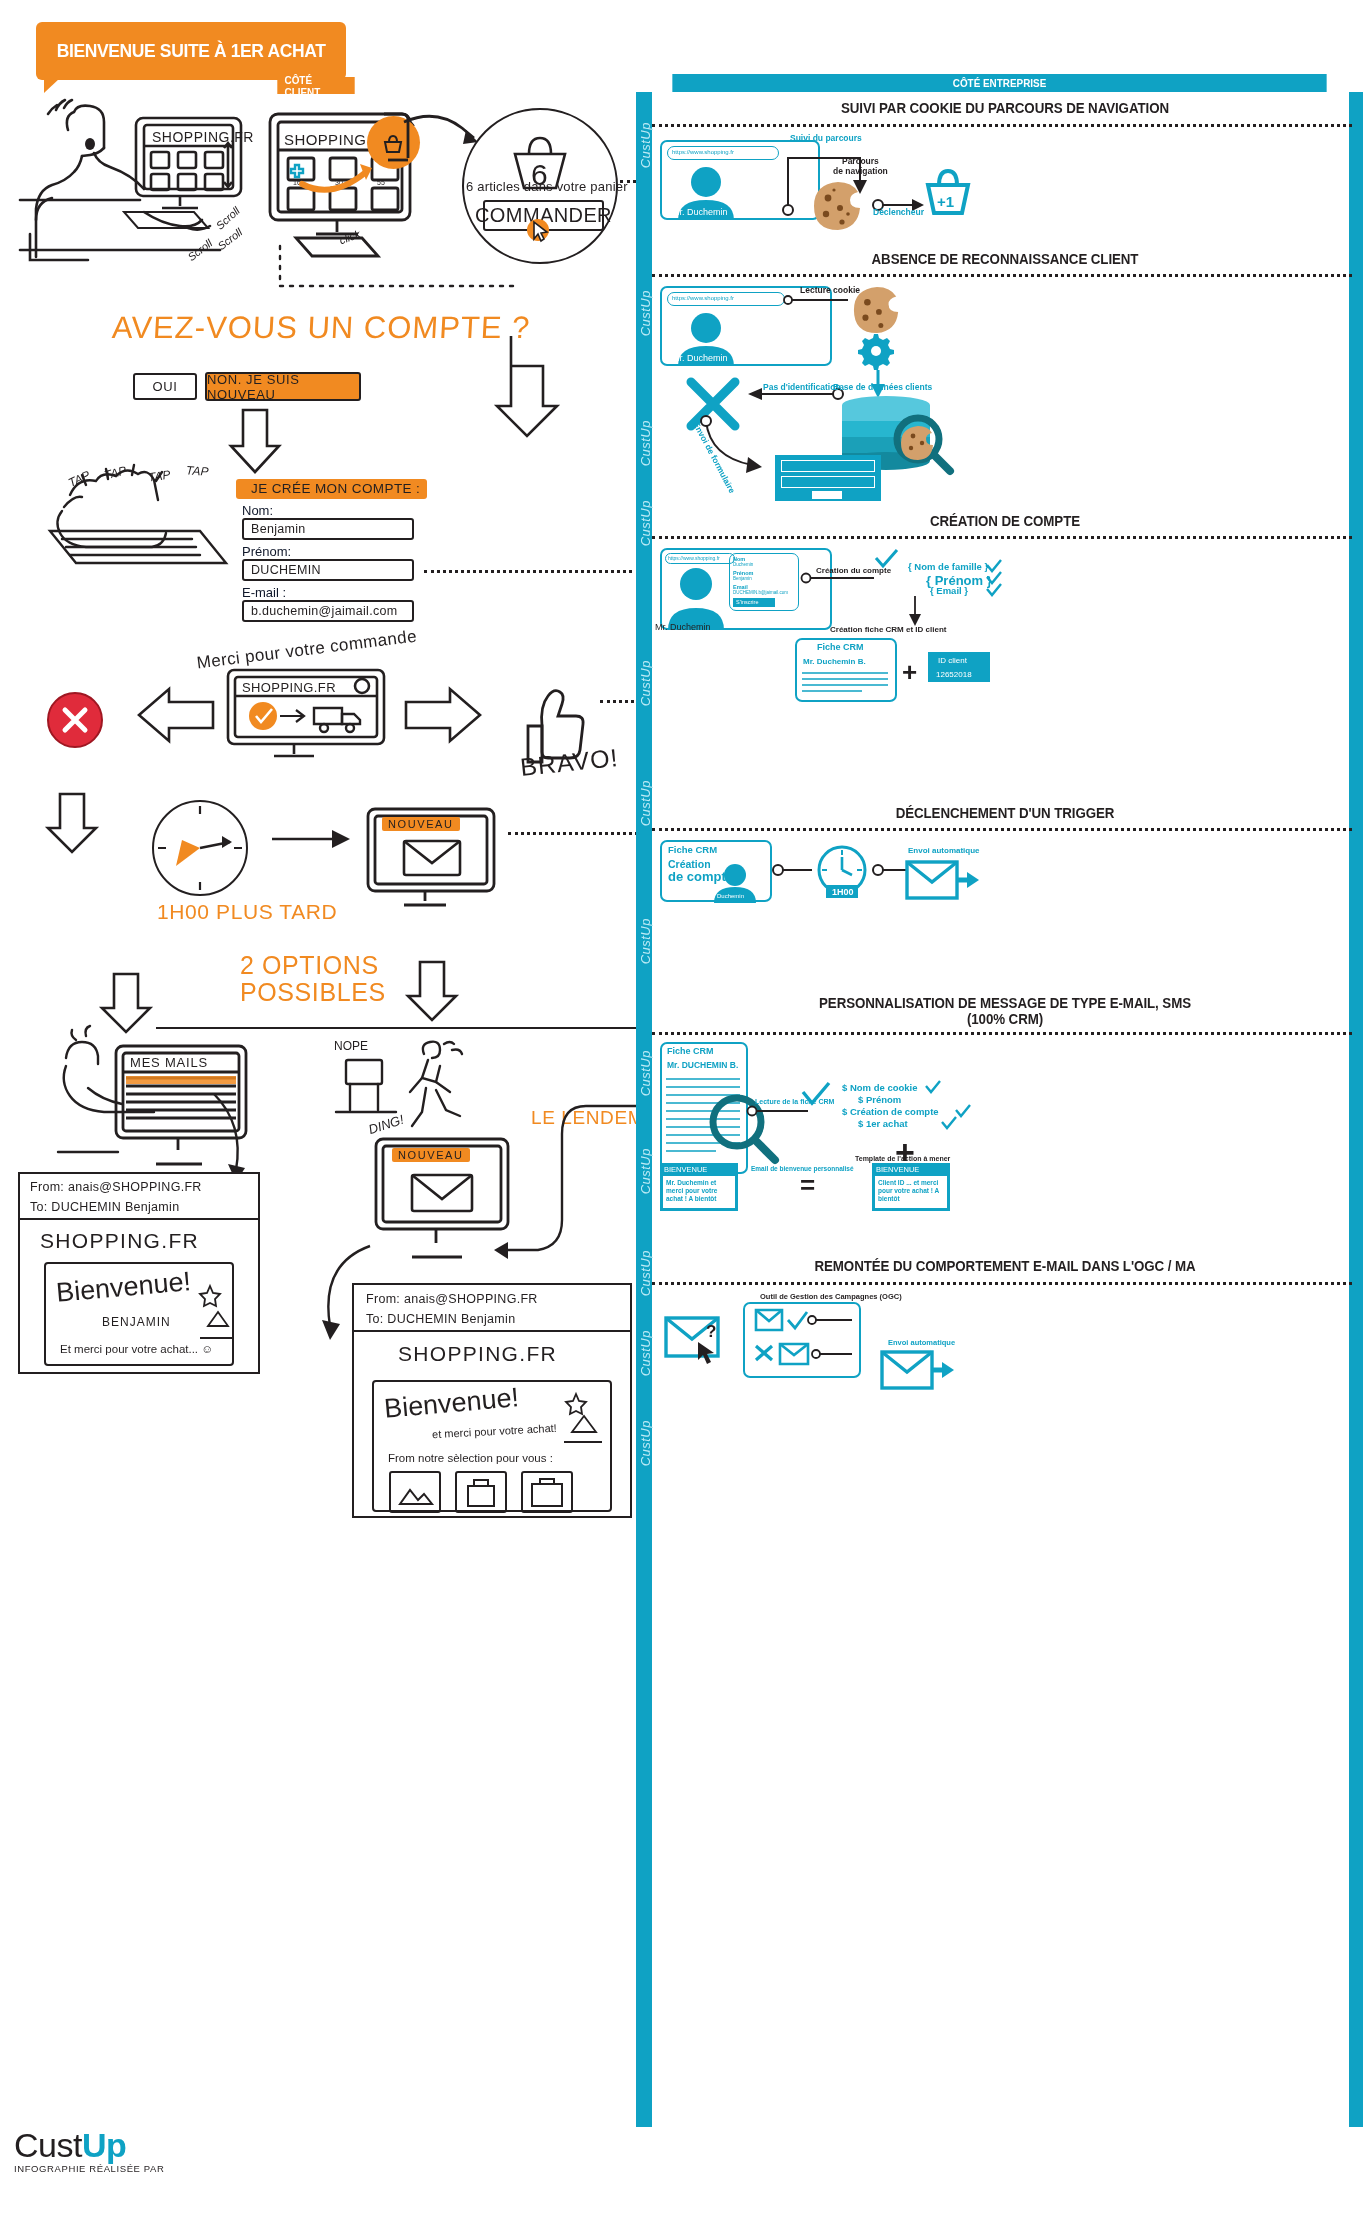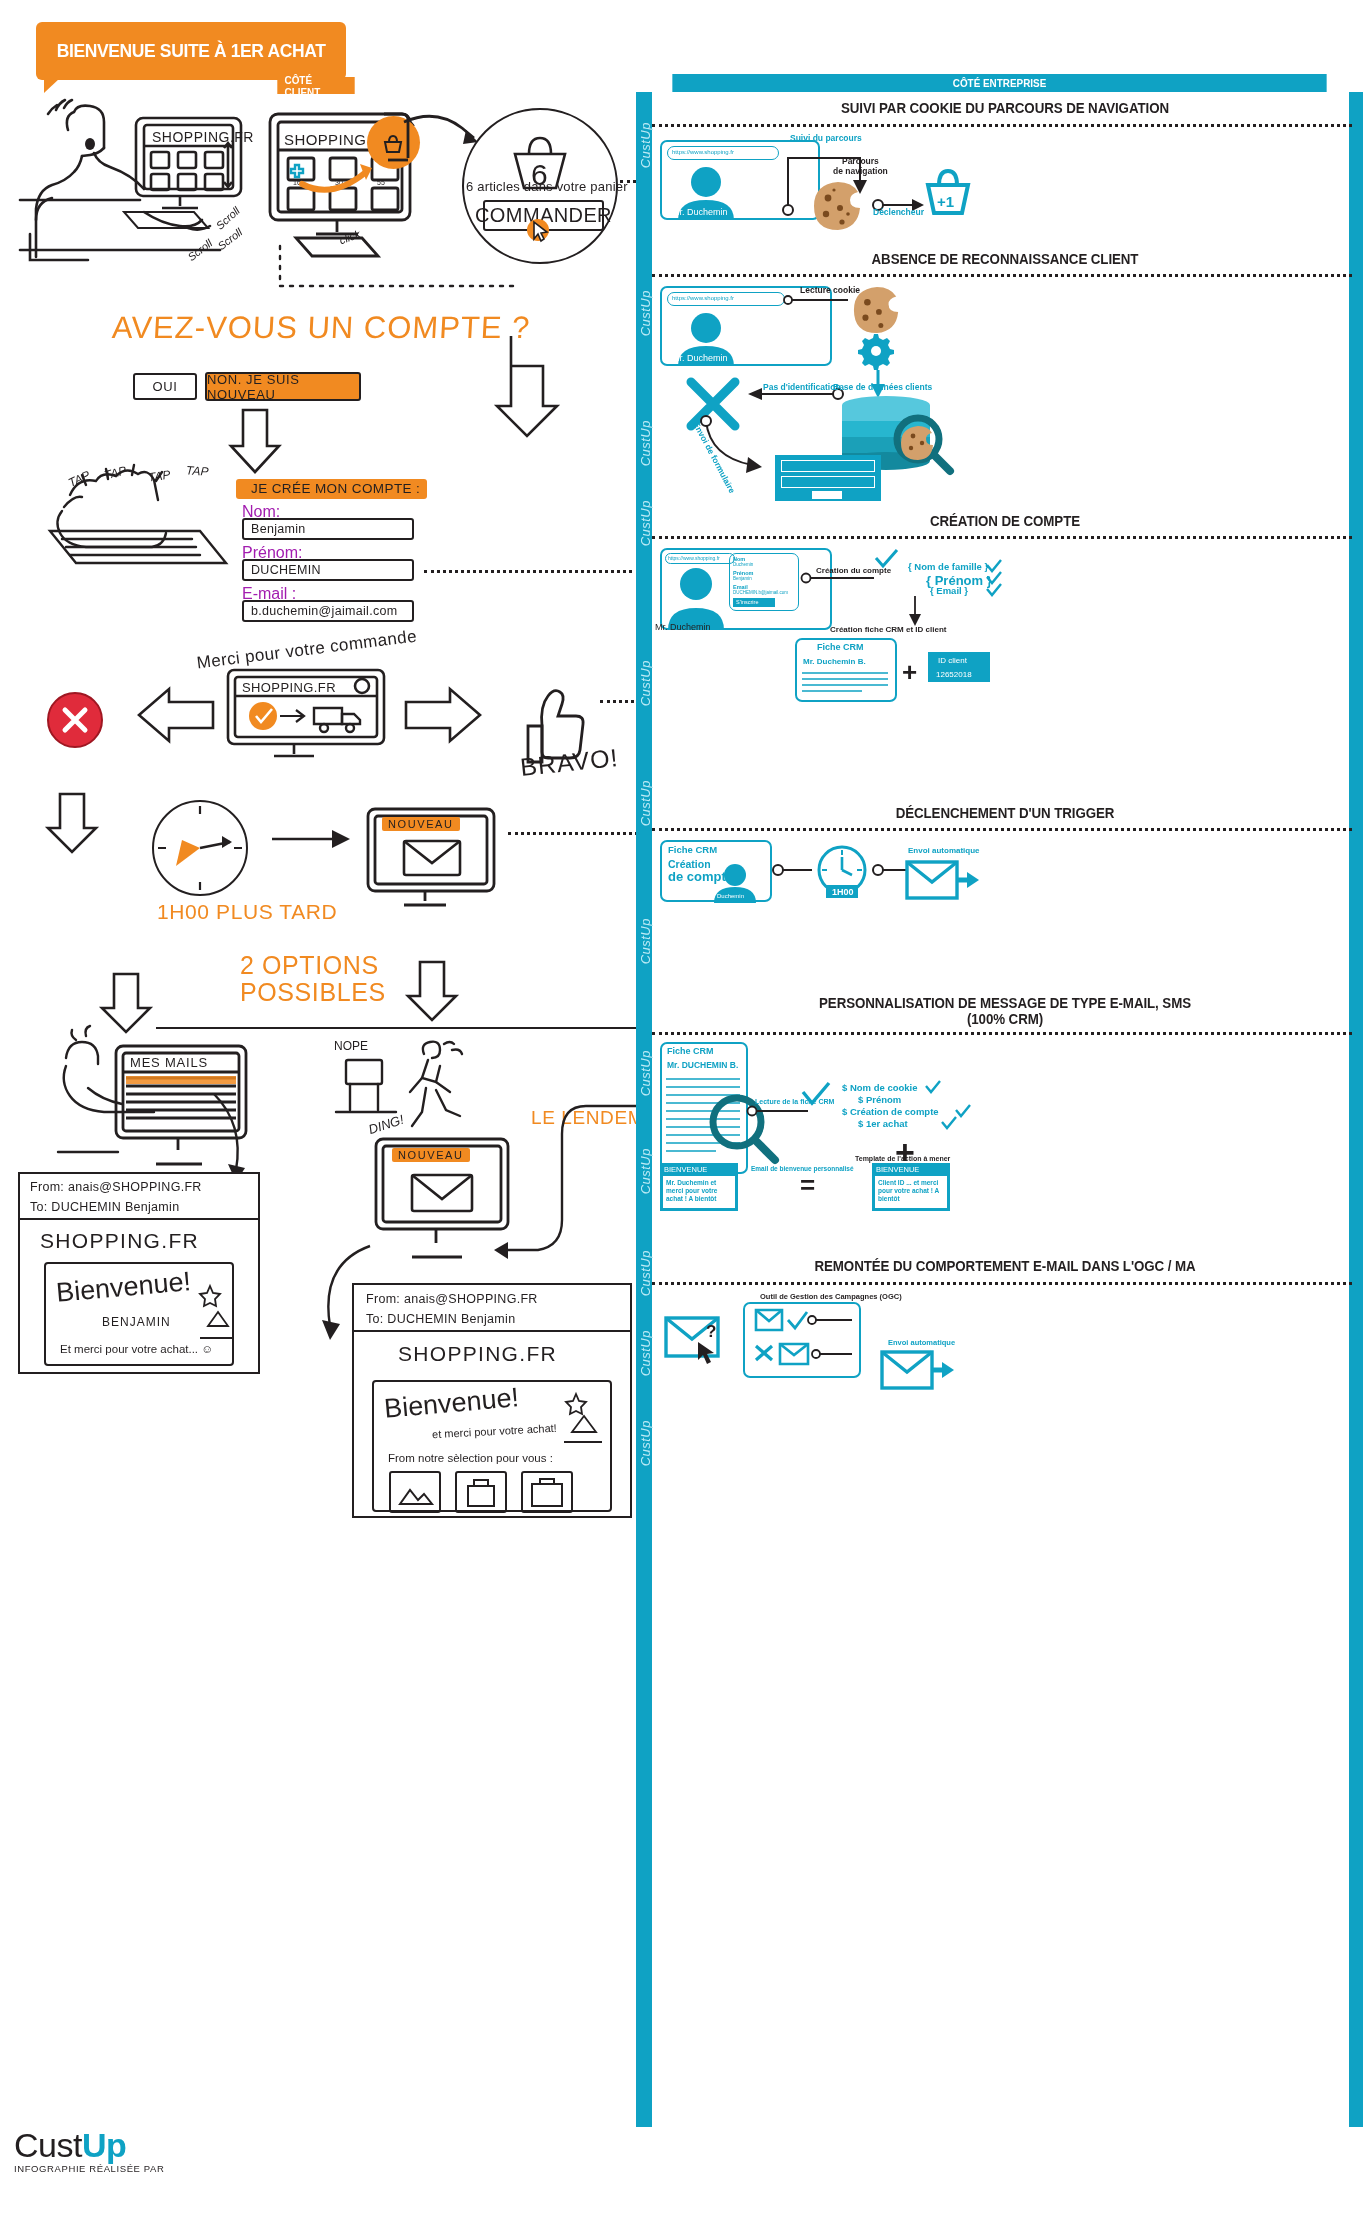--- a/index.html
+++ b/index.html
@@ -95,21 +95,21 @@
     font-size:13px; letter-spacing:0.6px; color:#231f20;
   }
   #btn-oui { left:133px; top:373px; width:64px; height:27px; background:#fff; }
   #btn-non { left:205px; top:372px; width:156px; height:29px; background:#F18A21; }
 
   #lbl-jecree {
     left:236px; top:479px; font-size:13.5px; letter-spacing:0.4px;
     background:#F18A21; padding:2px 7px 3px 15px; border-radius:3px;
     color:#231f20; white-space:nowrap;
   }
-  .form-row { position:absolute; font-size:16px; color:#a21caf; }
+  .form-row { position:absolute; font-size:13px; color:#0f172a; }
   .form-inp {
     position:absolute; border:2.5px solid #231f20; border-radius:3px;
     background:#fff; display:flex; align-items:center; padding-left:7px;
     font-size:12.5px; color:#231f20; letter-spacing:0.3px;
   }
   #lbl-merci {
     left:196px; top:640px; font-size:17px; color:#231f20;
     transform:rotate(-7deg); white-space:nowrap; letter-spacing:0.4px;
   }
   #lbl-bravo {

